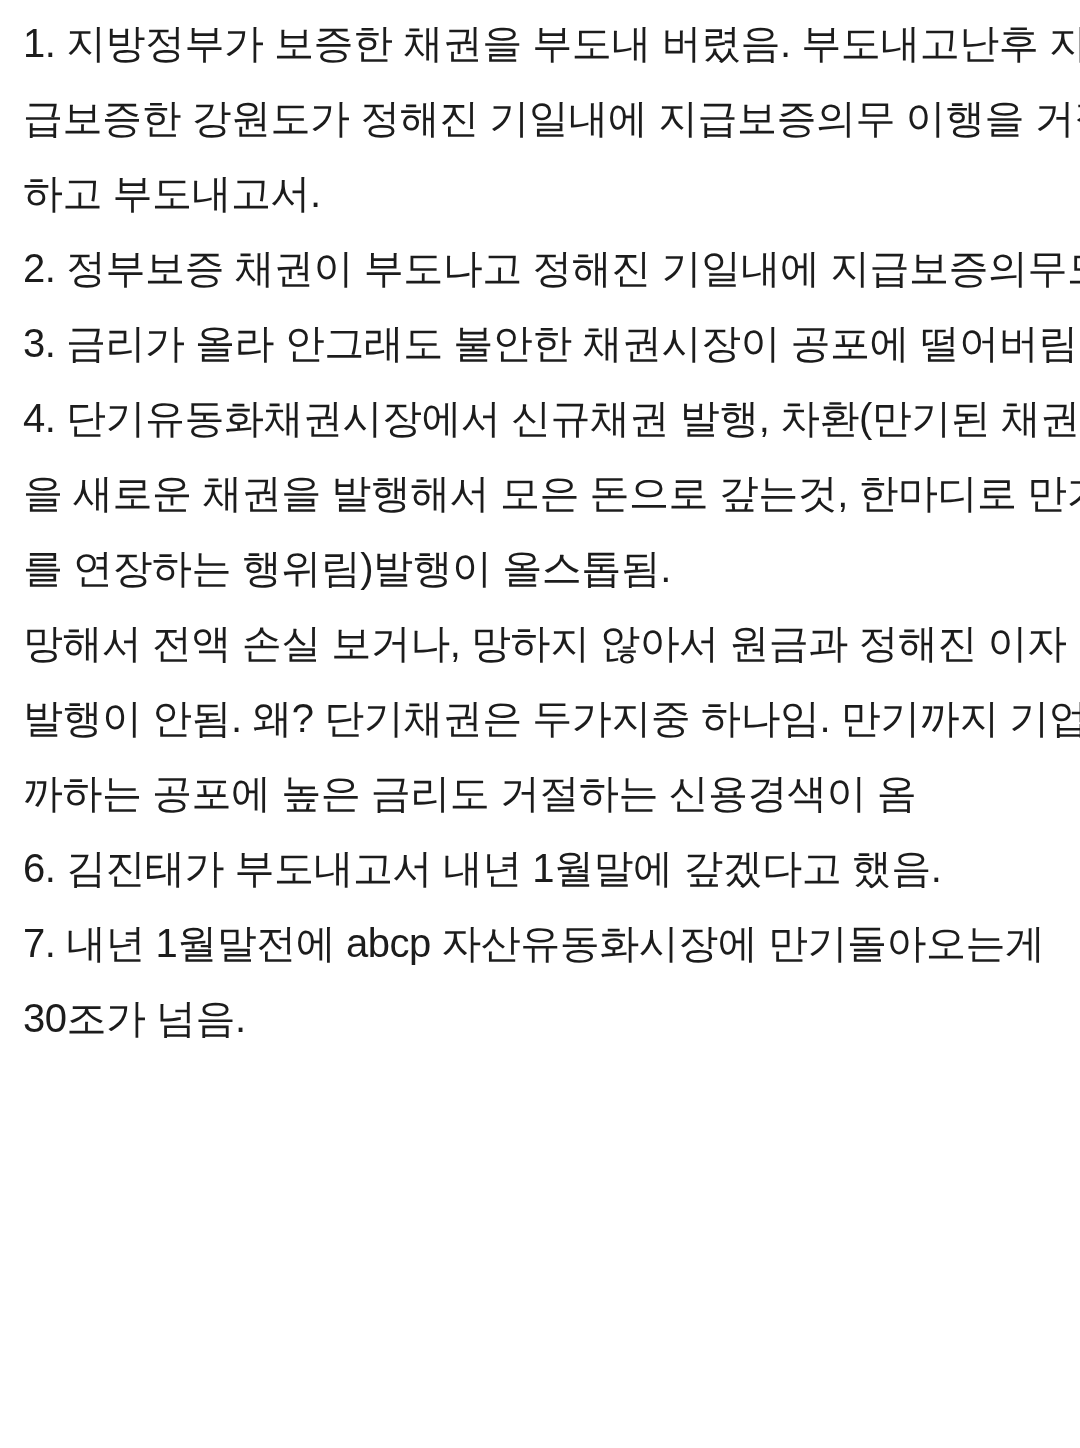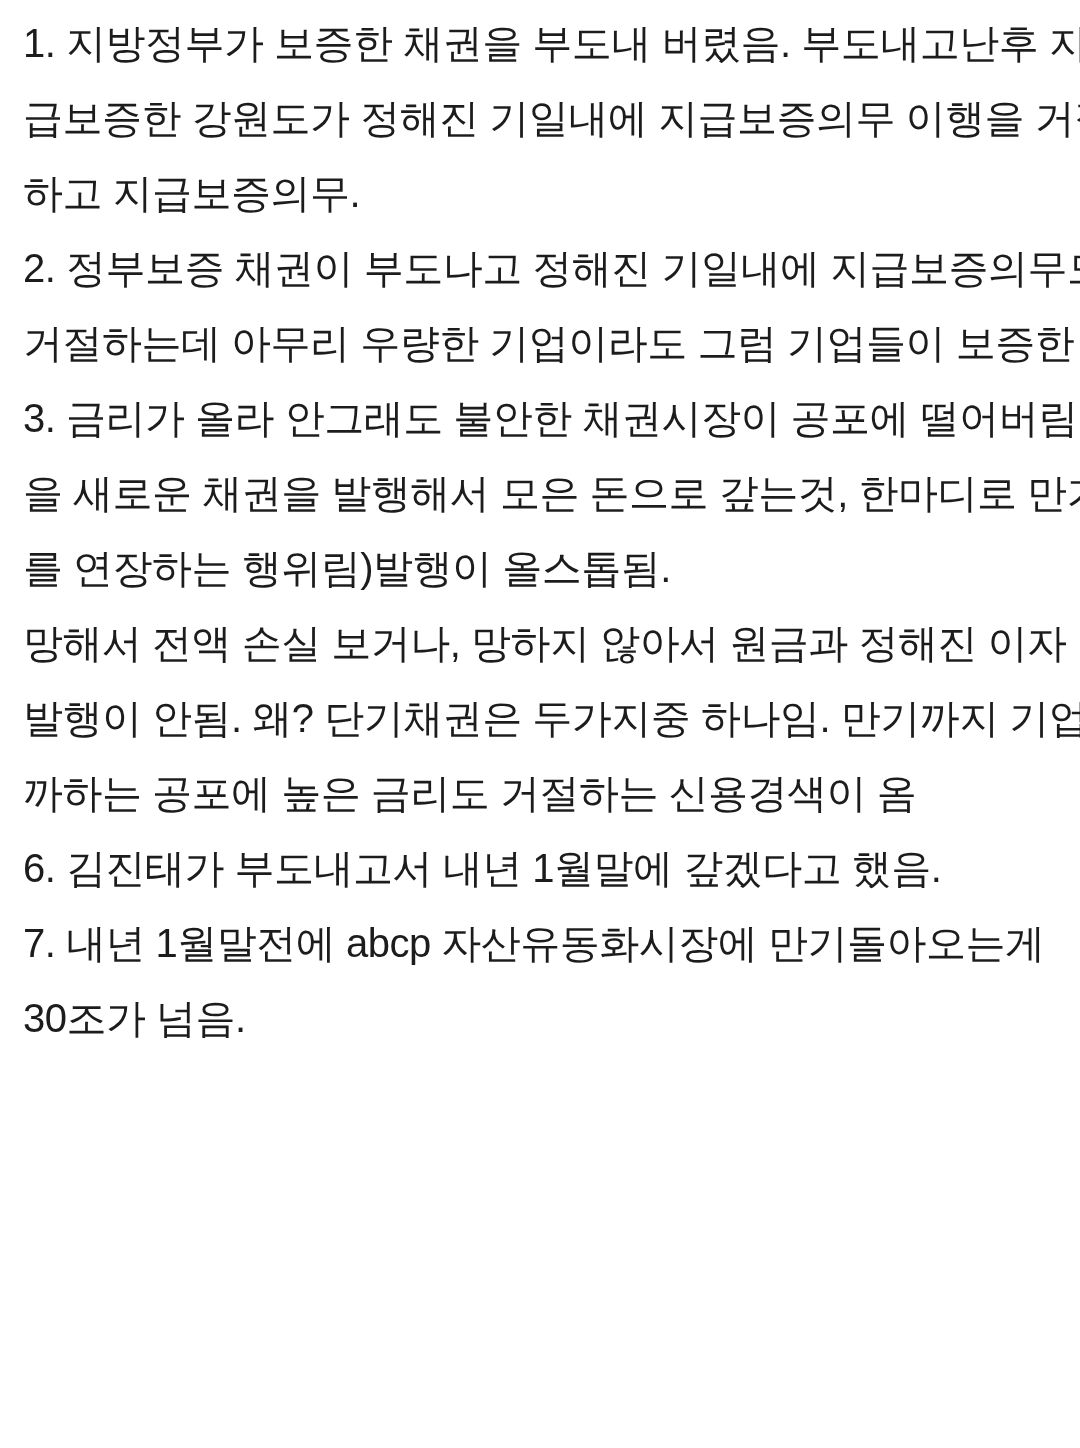--- a/index.html
+++ b/index.html
@@ -30,24 +30,24 @@
     height: 75px;
   }
 </style>
 </head>
 <body style="background: rgb(255, 255, 255);">
 
 <div class="post-body" style="color: rgb(28, 28, 28);">
   <div id="text-content">
       <div class="text-line">1. 지방정부가 보증한 채권을 부도내 버렸음. 부도내고난후 지</div>
       <div class="text-line">급보증한 강원도가 정해진 기일내에 지급보증의무 이행을 거절</div>
-      <div class="text-line">하고 지급보증의무.</div>
+      <div class="text-line">하고 부도내고서.</div>
       <div class="text-line">2. 정부보증 채권이 부도나고 정해진 기일내에 지급보증의무도</div>
-      <div class="text-line">거절하는데 아무리 우량한 기업이라도 그럼 기업들이 보증한</div>
       <div class="text-line">3. 금리가 올라 안그래도 불안한 채권시장이 공포에 떨어버림</div>
+      <div class="text-line">4. 단기유동화채권시장에서 신규채권 발행, 차환(만기된 채권</div>
       <div class="text-line">을 새로운 채권을 발행해서 모은 돈으로 갚는것, 한마디로 만기</div>
       <div class="text-line">를 연장하는 행위림)발행이 올스톱됨.</div>
       <div class="text-line">망해서 전액 손실 보거나, 망하지 않아서 원금과 정해진 이자</div>
       <div class="text-line">발행이 안됨. 왜? 단기채권은 두가지중 하나임. 만기까지 기업</div>
       <div class="text-line">까하는 공포에 높은 금리도 거절하는 신용경색이 옴</div>
       <div class="text-line">6. 김진태가 부도내고서 내년 1월말에 갚겠다고 했음.</div>
       <div class="text-line">7. 내년 1월말전에 abcp 자산유동화시장에 만기돌아오는게</div>
       <div class="text-line">30조가 넘음.</div>
     </div>
 </div>

